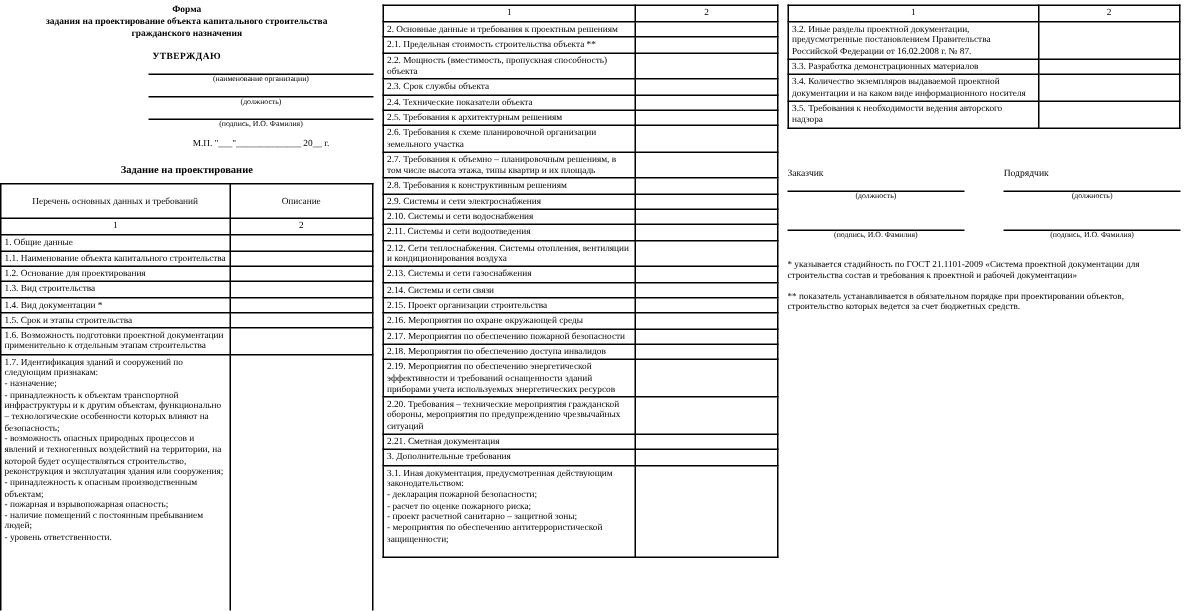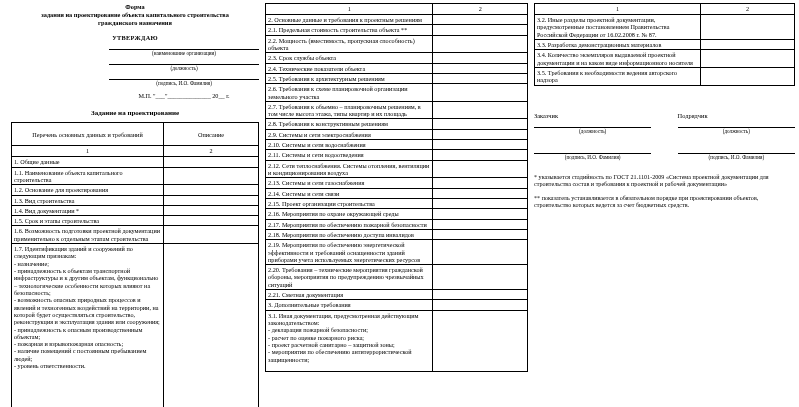--- a/index.html
+++ b/index.html
@@ -8,21 +8,21 @@
     background:#ffffff;
     font-family:"Liberation Serif", serif;
     font-size:6.3px;
     color:#000;
     overflow:hidden;
   }
   .page{
     width:799px;height:407px;
     display:flex;
     box-sizing:border-box;
-    padding:3px 4px 2px 11px;
+    padding:3px 4px 2px 0;
   }
   .col{box-sizing:border-box;}
   .col1{width:255px;padding-right:6px;}
   .col2{width:270px;padding-right:6px;}
   .col3{width:262px;}
   .title{font-weight:bold;text-align:center;line-height:1.25;}
   .approve{margin-top:7px;text-align:center;font-weight:bold;letter-spacing:.3px;}
   .line-block{margin:0 0 0 auto;width:150px;text-align:center;}
   .ul{border-bottom:1px solid #000;height:8px;}
   .note{font-size:5.2px;text-align:center;line-height:1.2;}

